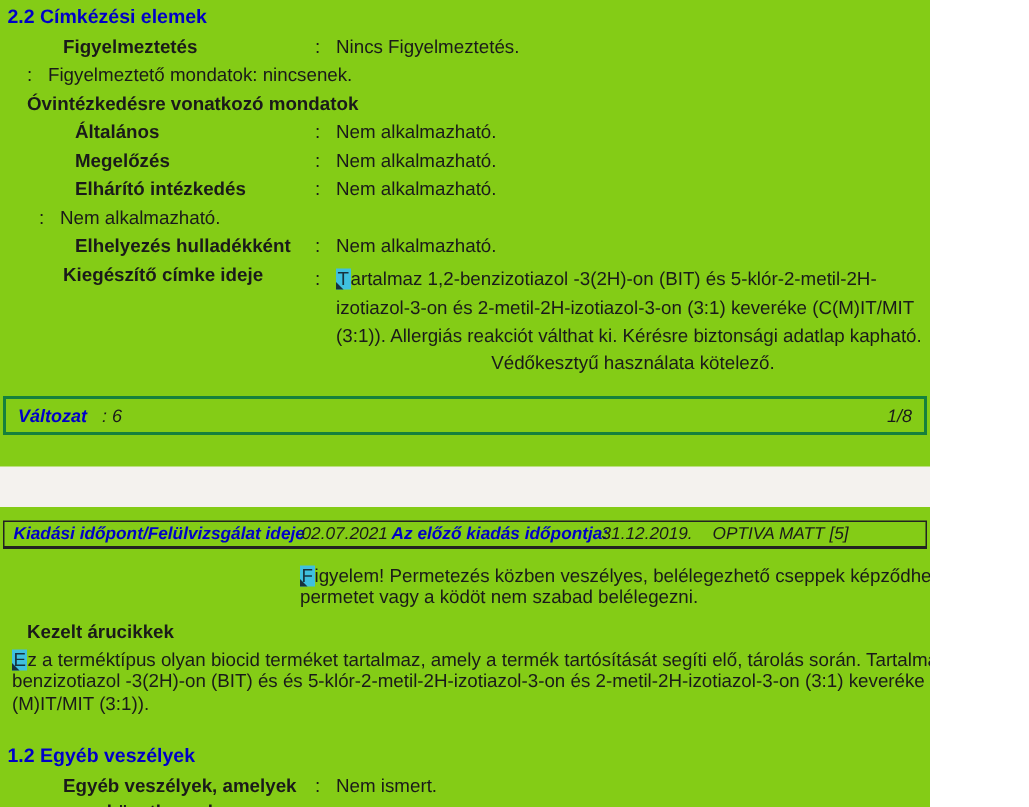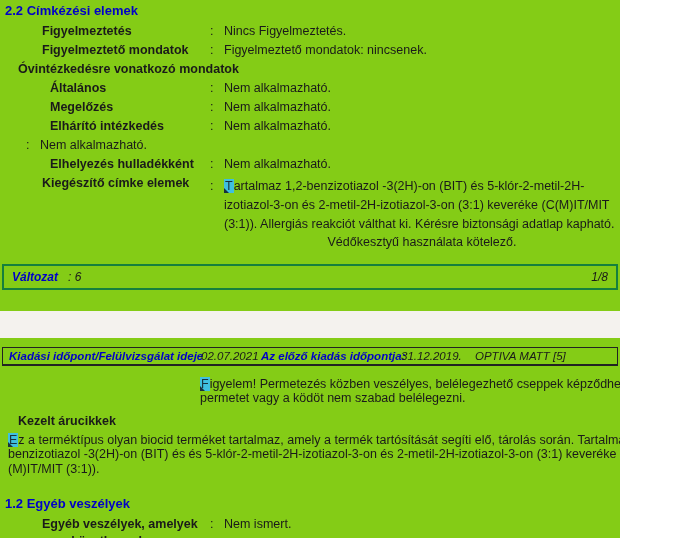--- a/index.html
+++ b/index.html
@@ -53,21 +53,20 @@
 
   <div class="sec-title">2.2 Címkézési elemek</div>
 
   <div class="rows">
     <div class="row">
       <span class="lbl">Figyelmeztetés</span>
       <span class="colon">:</span>
       <span class="val">Nincs Figyelmeztetés.</span>
     </div>
     <div class="row">
-      <span class="lbl">Figyelmeztető mondatok</span>
       <span class="colon">:</span>
       <span class="val">Figyelmeztető mondatok: nincsenek.</span>
     </div>
   </div>
 
   <div class="subhead">Óvintézkedésre vonatkozó mondatok</div>
 
   <div class="rows subrows">
     <div class="row">
       <span class="lbl">Általános</span>
@@ -90,21 +89,21 @@
     </div>
     <div class="row">
       <span class="lbl">Elhelyezés hulladékként</span>
       <span class="colon">:</span>
       <span class="val">Nem alkalmazható.</span>
     </div>
   </div>
 
   <div class="rows">
     <div class="row">
-      <span class="lbl">Kiegészítő címke elemek</span>
+      <span class="lbl">Kiegészítő címke ideje</span>
       <span class="colon" style="padding-top:3px">:</span>
       <span class="val supp-val">
         <span class="para"><span class="mark">T</span><span>artalmaz 1,2-benzizotiazol -3(2H)-on (BIT) és 5-klór-2-metil-2H-izotiazol-3-on és 2-metil-2H-izotiazol-3-on (3:1) keveréke (C(M)IT/MIT (3:1)).  Allergiás reakciót válthat ki.  Kérésre biztonsági adatlap kapható.</span></span>
         <div class="para para2">Védőkesztyű használata kötelező.</div>
       </span>
     </div>
   </div>
 
   <div class="verbox">
     <span class="left">

